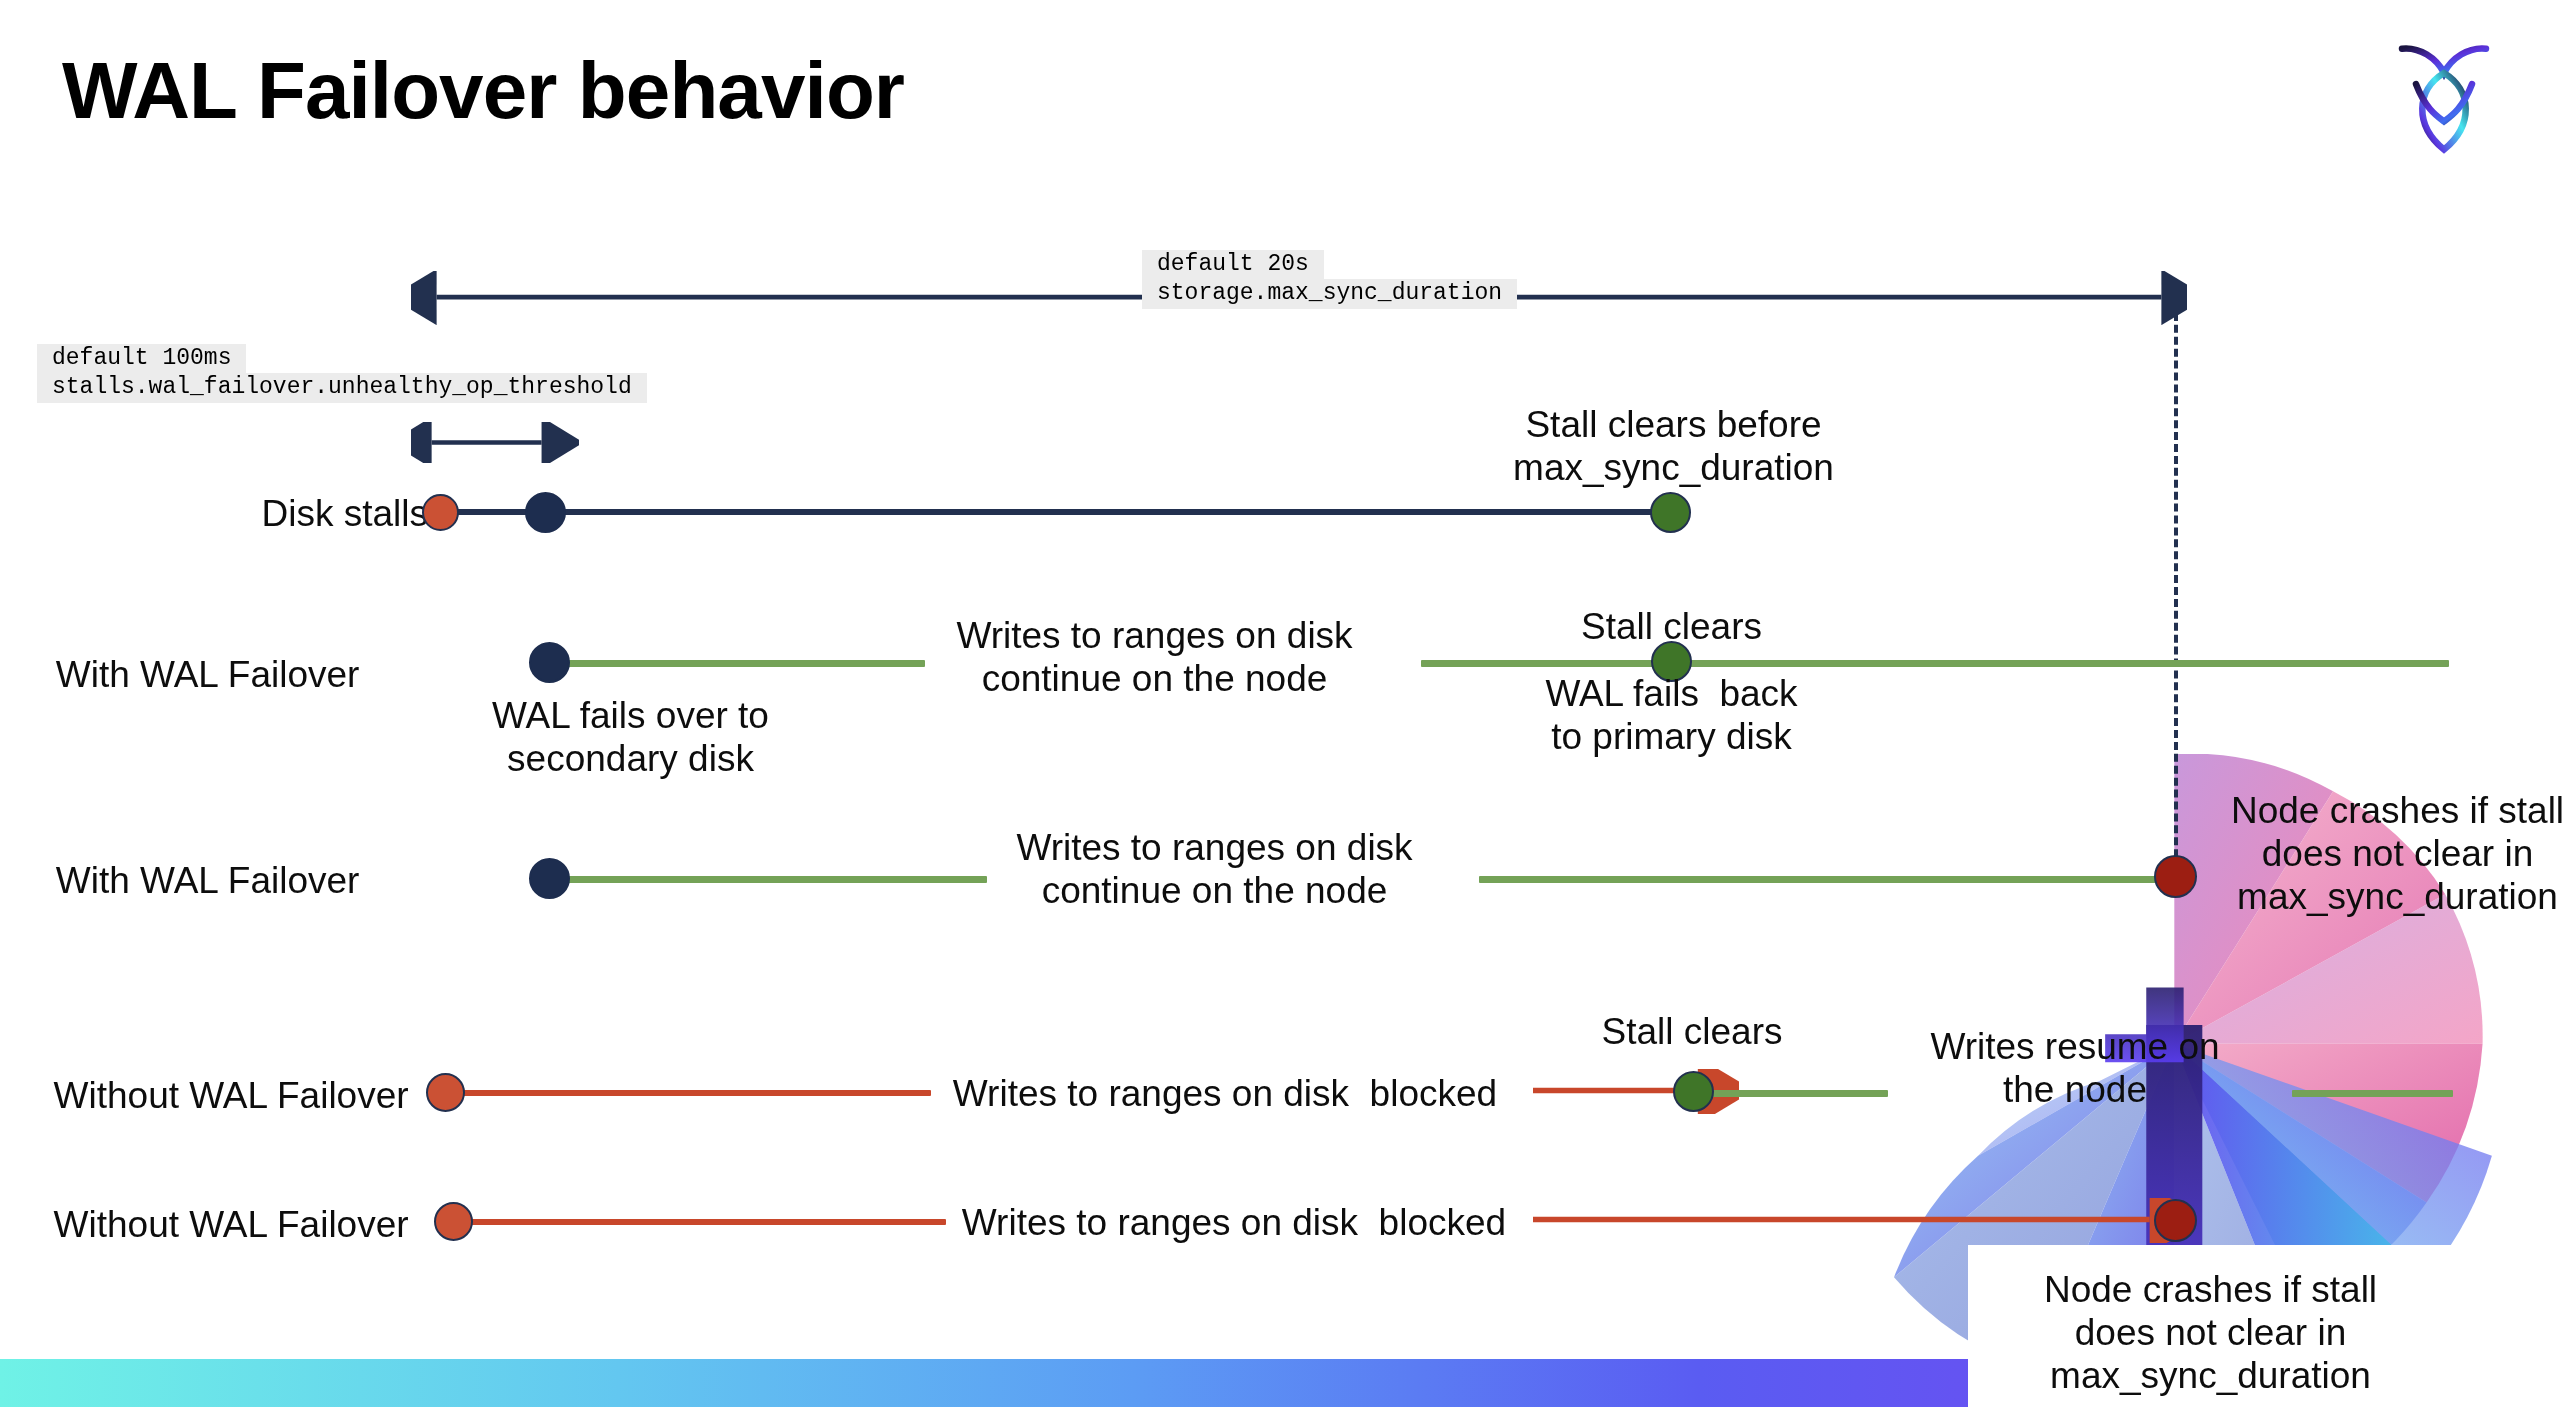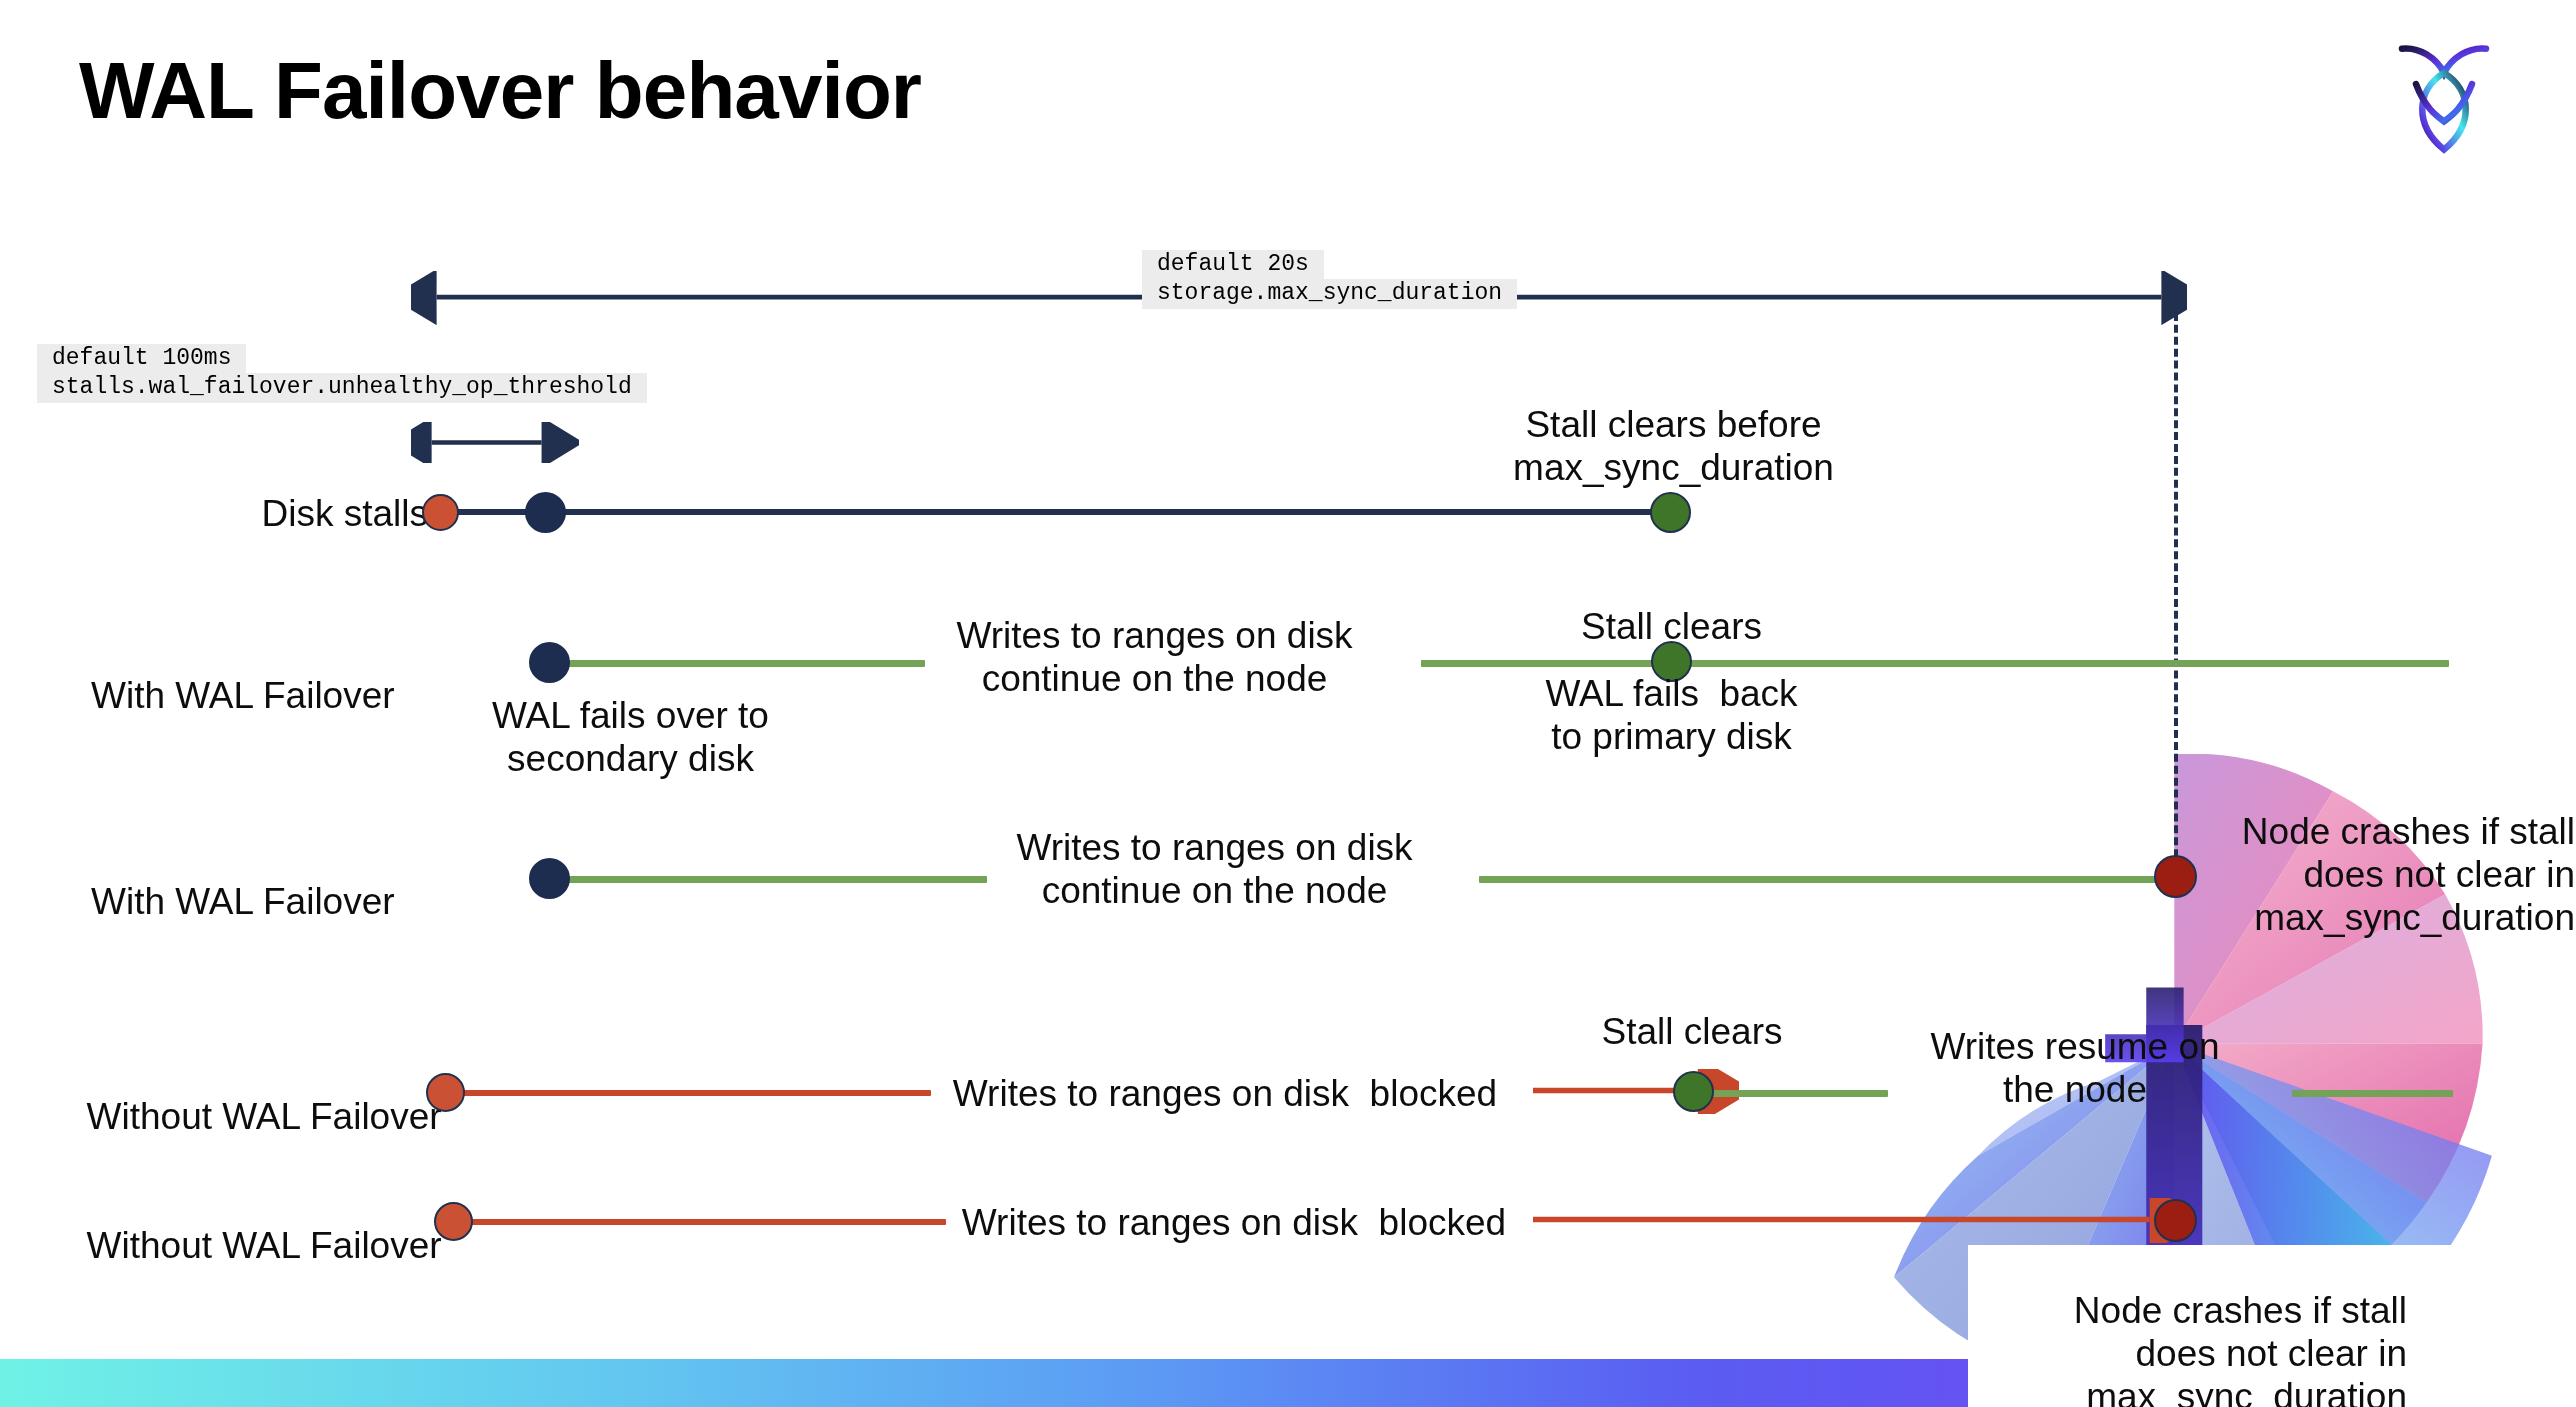--- a/index.html
+++ b/index.html
@@ -8,21 +8,21 @@
     background:#ffffff;
     font-family:"Liberation Sans", sans-serif;
     overflow:hidden;
     position:relative;
   }
   .stage{position:absolute;left:0;top:0;width:2576px;height:1408px;overflow:hidden;}
   .abs{position:absolute;}
 
   
   #page-title{
-    left:79px;top:45px;
+    left:62px;top:45px;
     font-size:80px;
     font-weight:bold;
     letter-spacing:-0.9px;
     color:#000000;
     white-space:nowrap;
   }
 
   
   #brand-logo{left:2388px;top:28px;width:112px;height:131px;}
 
@@ -41,21 +41,21 @@
 
   
   .lbl{
     font-size:37px;
     color:#111111;
     line-height:1.16;
     white-space:pre;
     color:#0d0d0d;
   }
   .lbl.c{text-align:center;}
-  .lbl.l{text-align:right;margin-top:21px;}
+  .lbl.l{text-align:center;}
 
   
   .seg{position:absolute;height:6.5px;border-radius:0.9px;}
   .seg.navy{background:#22304f;height:5.6px;}
   .seg.green{background:#74a martin;}
   .seg.green{background:#74a257;}
   .seg.orange{background:#c8472b;height:5.6px;}
 
   .dot{
     position:absolute;border-radius:50%;

